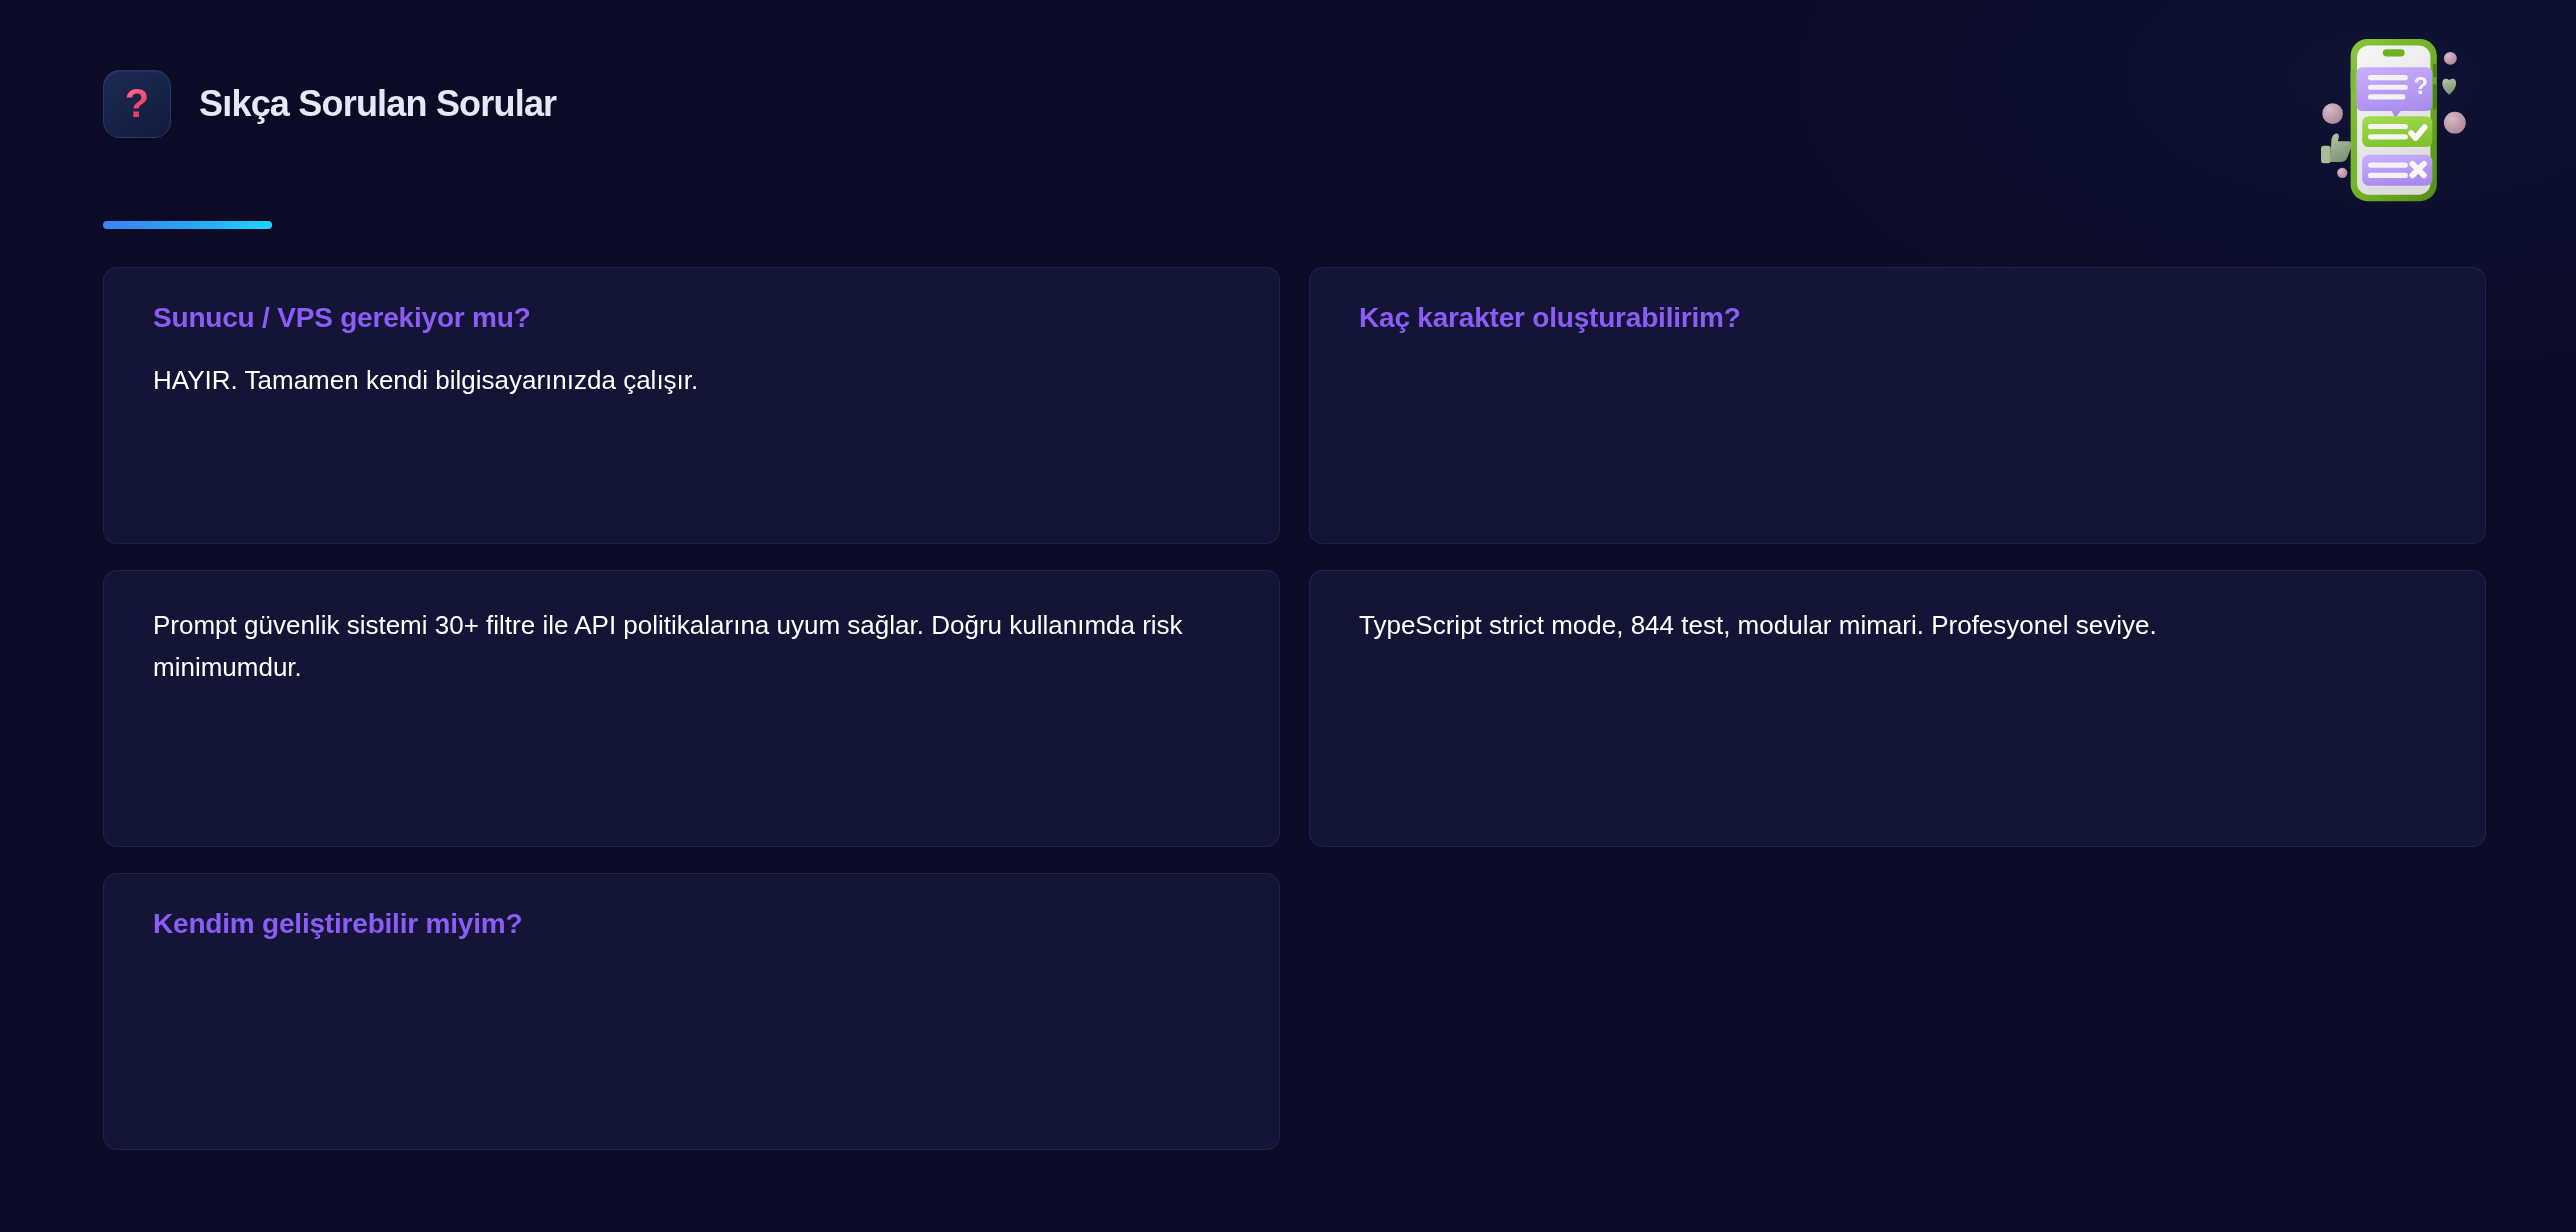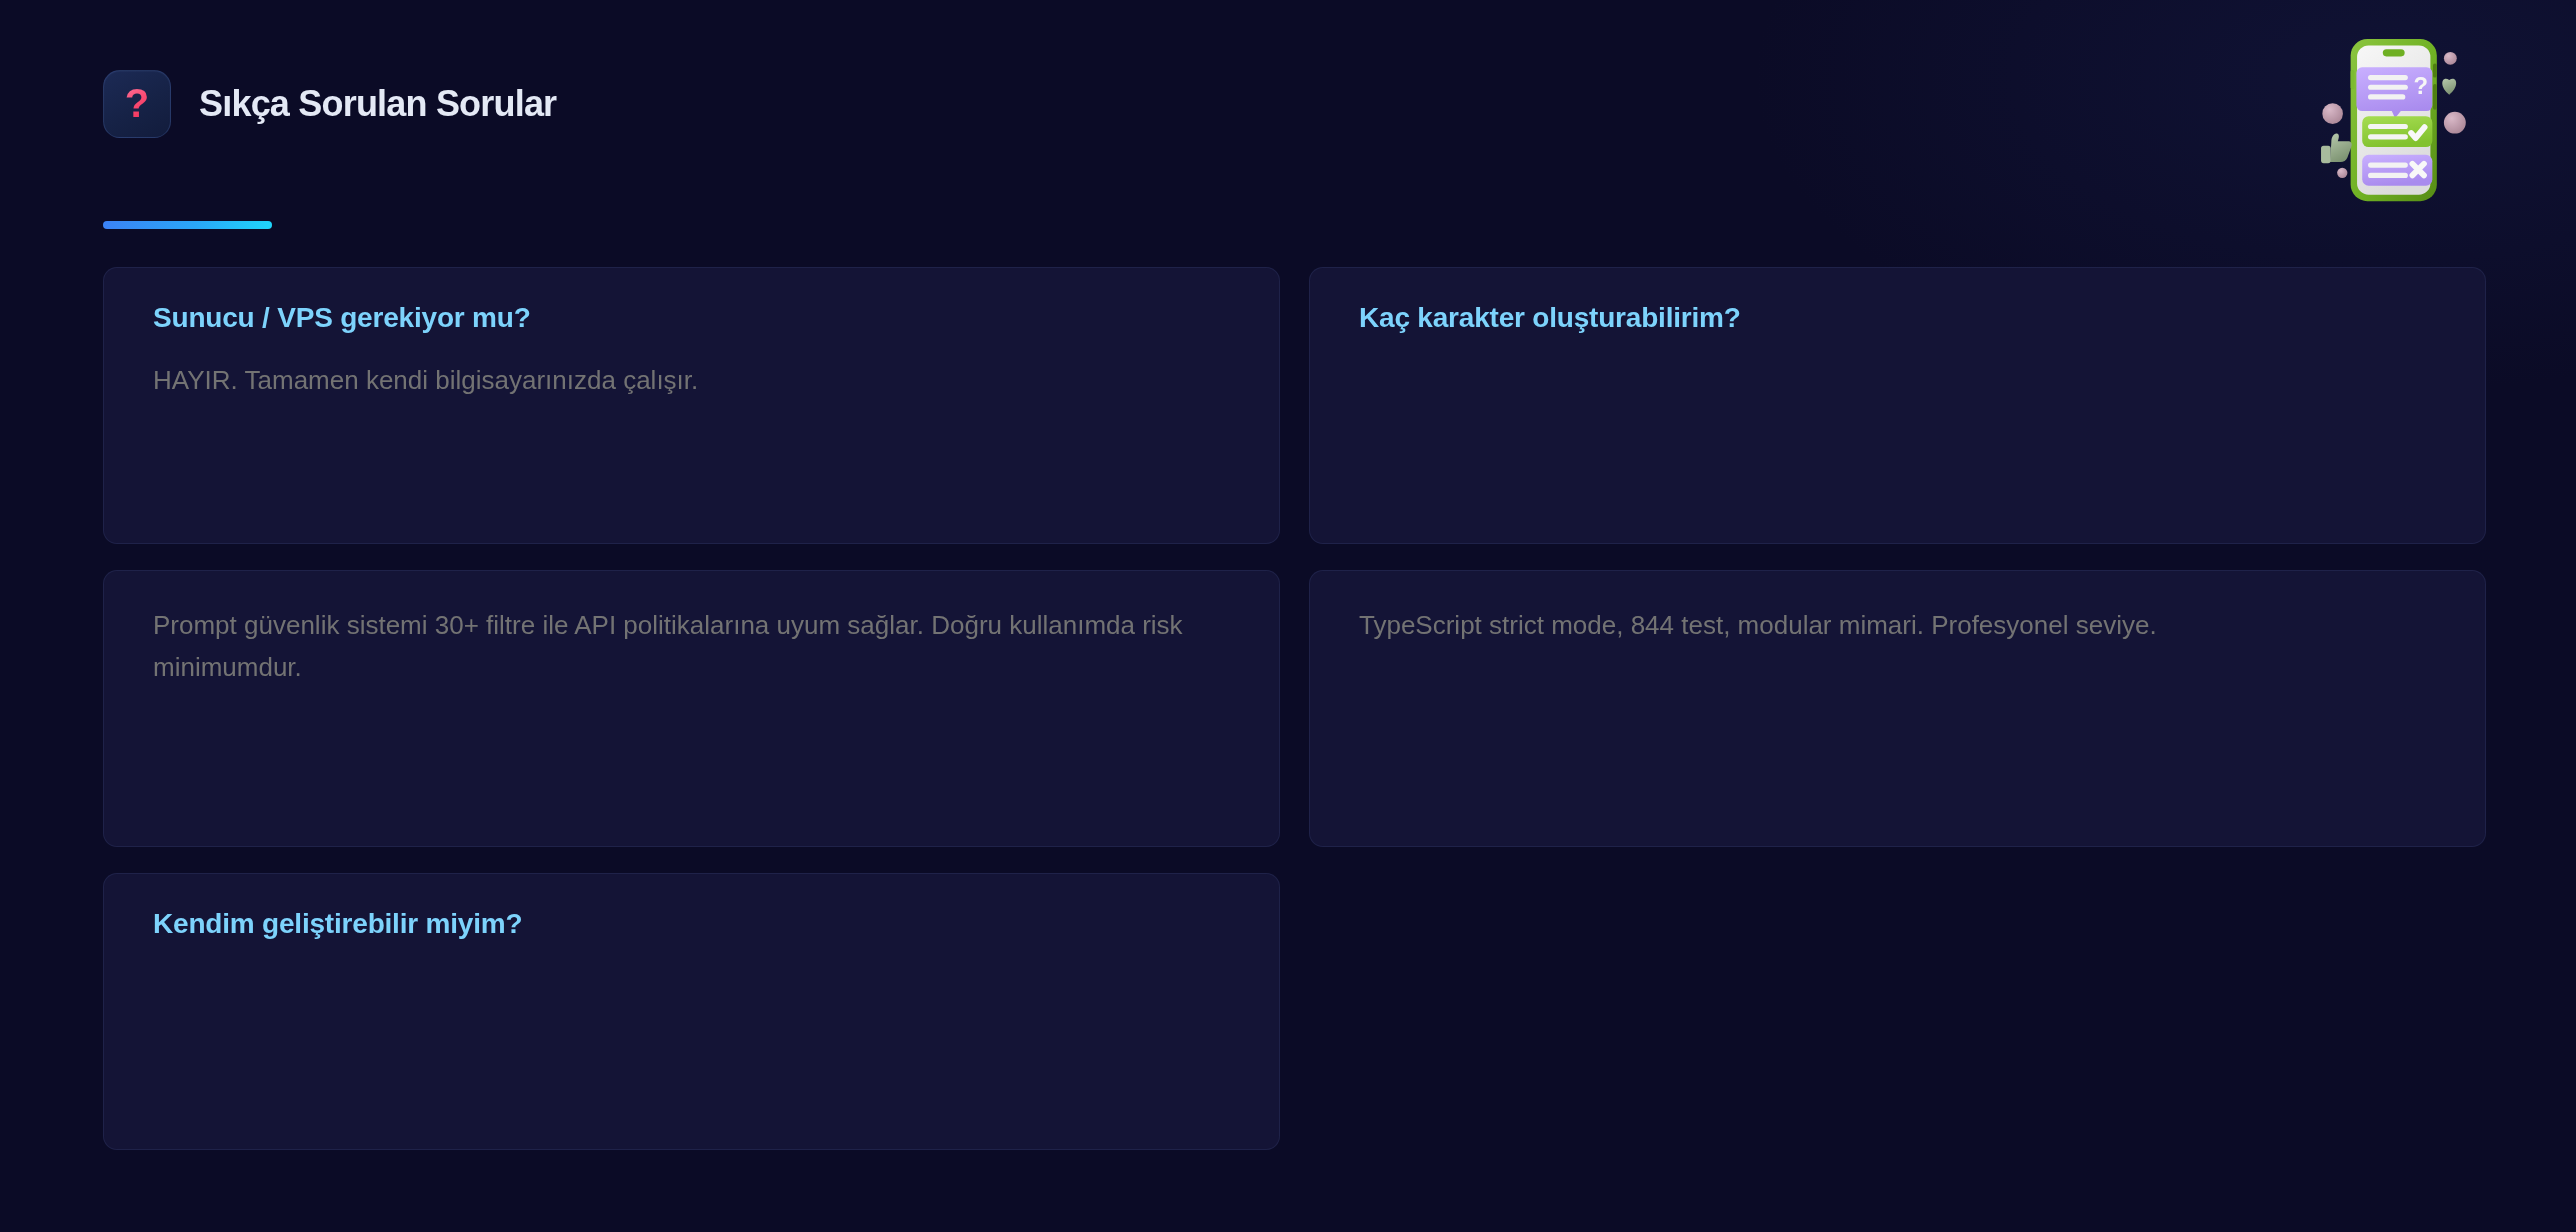--- a/index.html
+++ b/index.html
@@ -107,30 +107,30 @@
     background: #141436;
     border: 0.6px solid rgba(112,130,200,0.13);
     border-radius: 14px;
     padding: 33px 49px 36px 49px;
     min-height: 277px;
   }
 
   .faq-question {
     font-size: 28px;
     font-weight: bold;
-    color: #7dd3fc;
+    color: #8b5cf6;
     line-height: 1.2;
     margin-bottom: 24.5px;
     letter-spacing: -0.2px;
   }
 
   .faq-answer {
     font-size: 26px;
     font-weight: normal;
-    color: #737373;
+    color: #ffffff;
     line-height: 1.62;
     max-width: 1082px;
   }
 </style>
 </head>
 <body>
 
 <div id="page">
 
   <div id="header">

